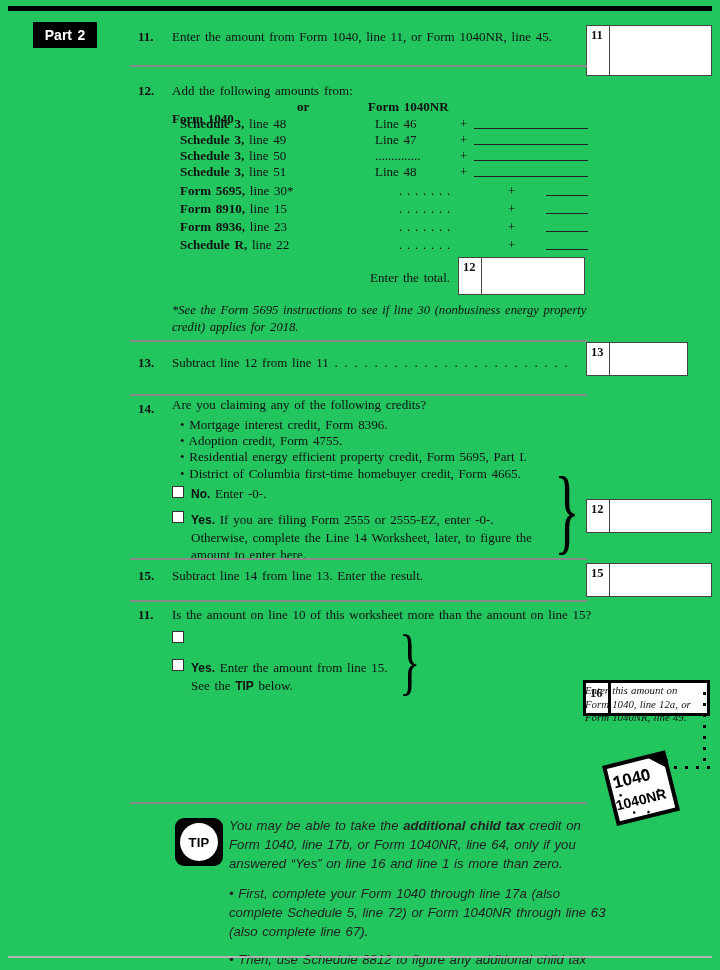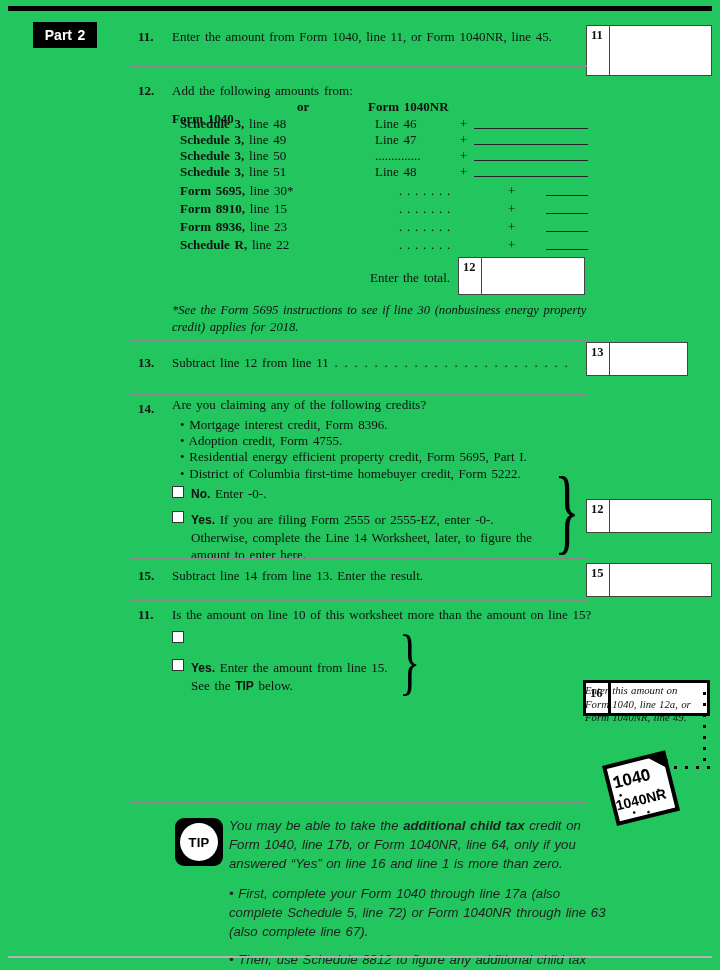--- a/index.html
+++ b/index.html
@@ -138,21 +138,21 @@
     <div class="val"></div>
   </div>
   <div class="abs sep" style="left:130px; top:394px; width:457px;"></div>
 
   <div class="abs linenum" style="left:138px; top:401px;">14.</div>
   <div class="abs" style="left:172px; top:397px;">Are you claiming any of the following credits?</div>
   <div class="abs" style="left:180px; top:417px; line-height:16.2px;">
     <div><span>•</span> <span>Mortgage interest credit, Form 8396.</span></div>
     <div><span>•</span> <span>Adoption credit, Form 4755.</span></div>
     <div><span>•</span> <span>Residential energy efficient property credit, Form 5695, Part I.</span></div>
-    <div><span>•</span> <span>District of Columbia first-time homebuyer credit, Form 5222.</span></div>
+    <div><span>•</span> <span>District of Columbia first-time homebuyer credit, Form 4665.</span></div>
   </div>
 
   <span class="abs checkbox" style="left:172px; top:486px;"></span>
   <div class="abs" style="left:191px; top:486px;">
     <span class="cblabel">No.</span>
     <span>Enter -0-.</span>
   </div>
 
   <span class="abs checkbox" style="left:172px; top:511px;"></span>
   <div class="abs" style="left:191px; top:511px; width:360px; line-height:17px;">

